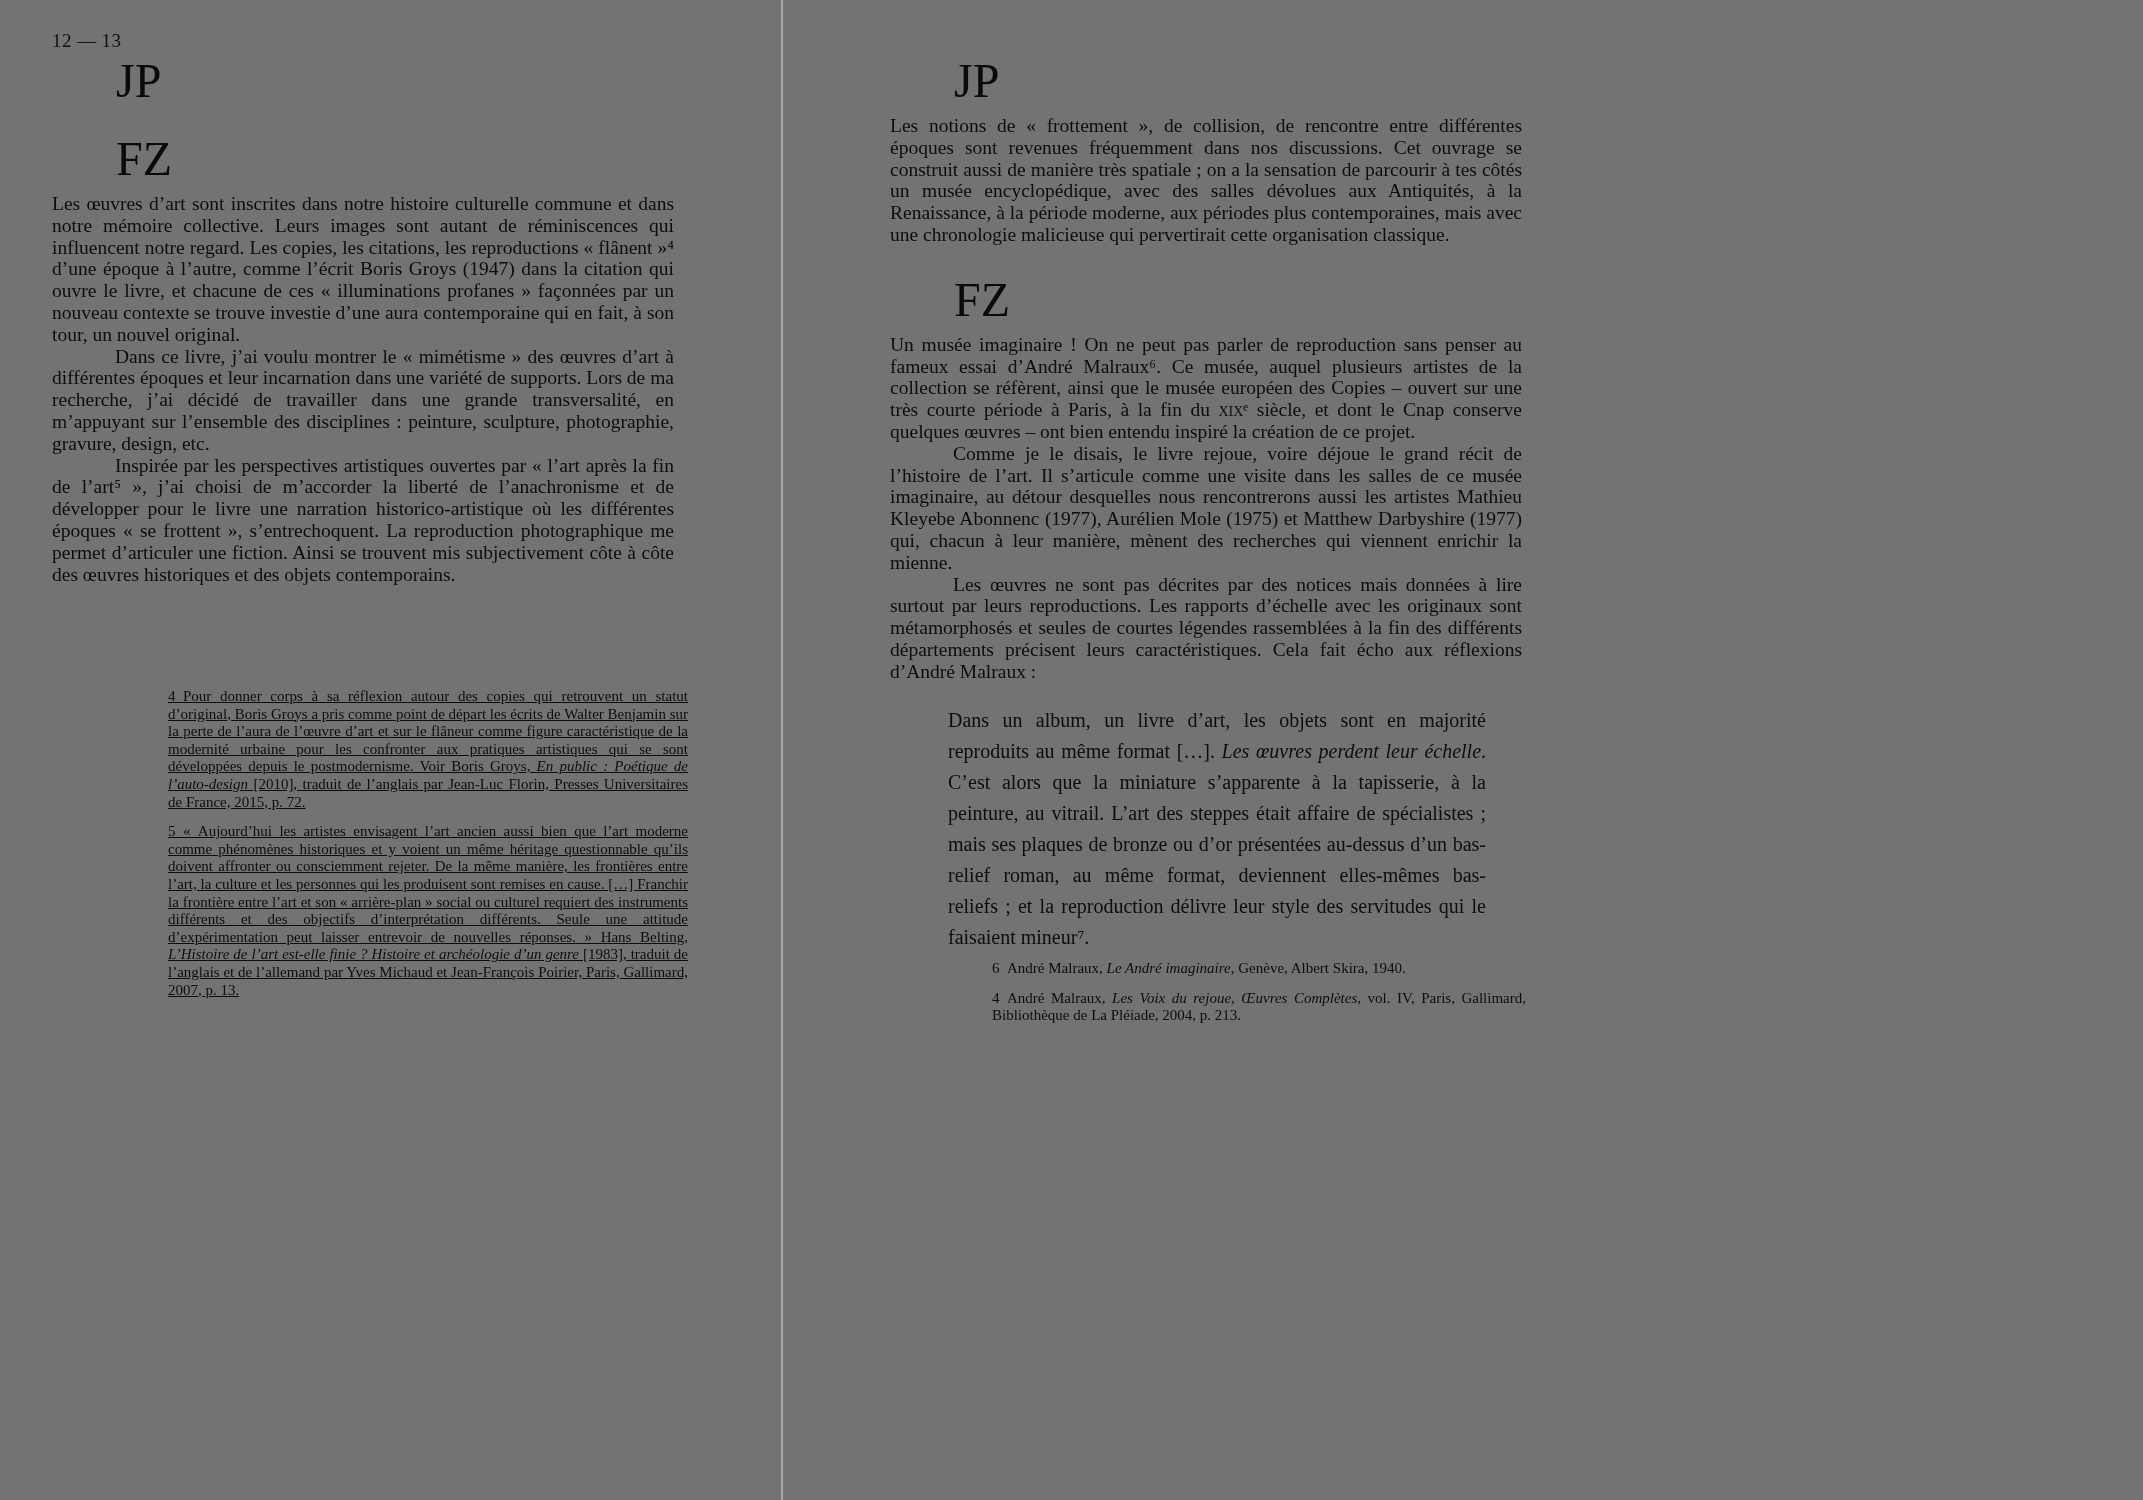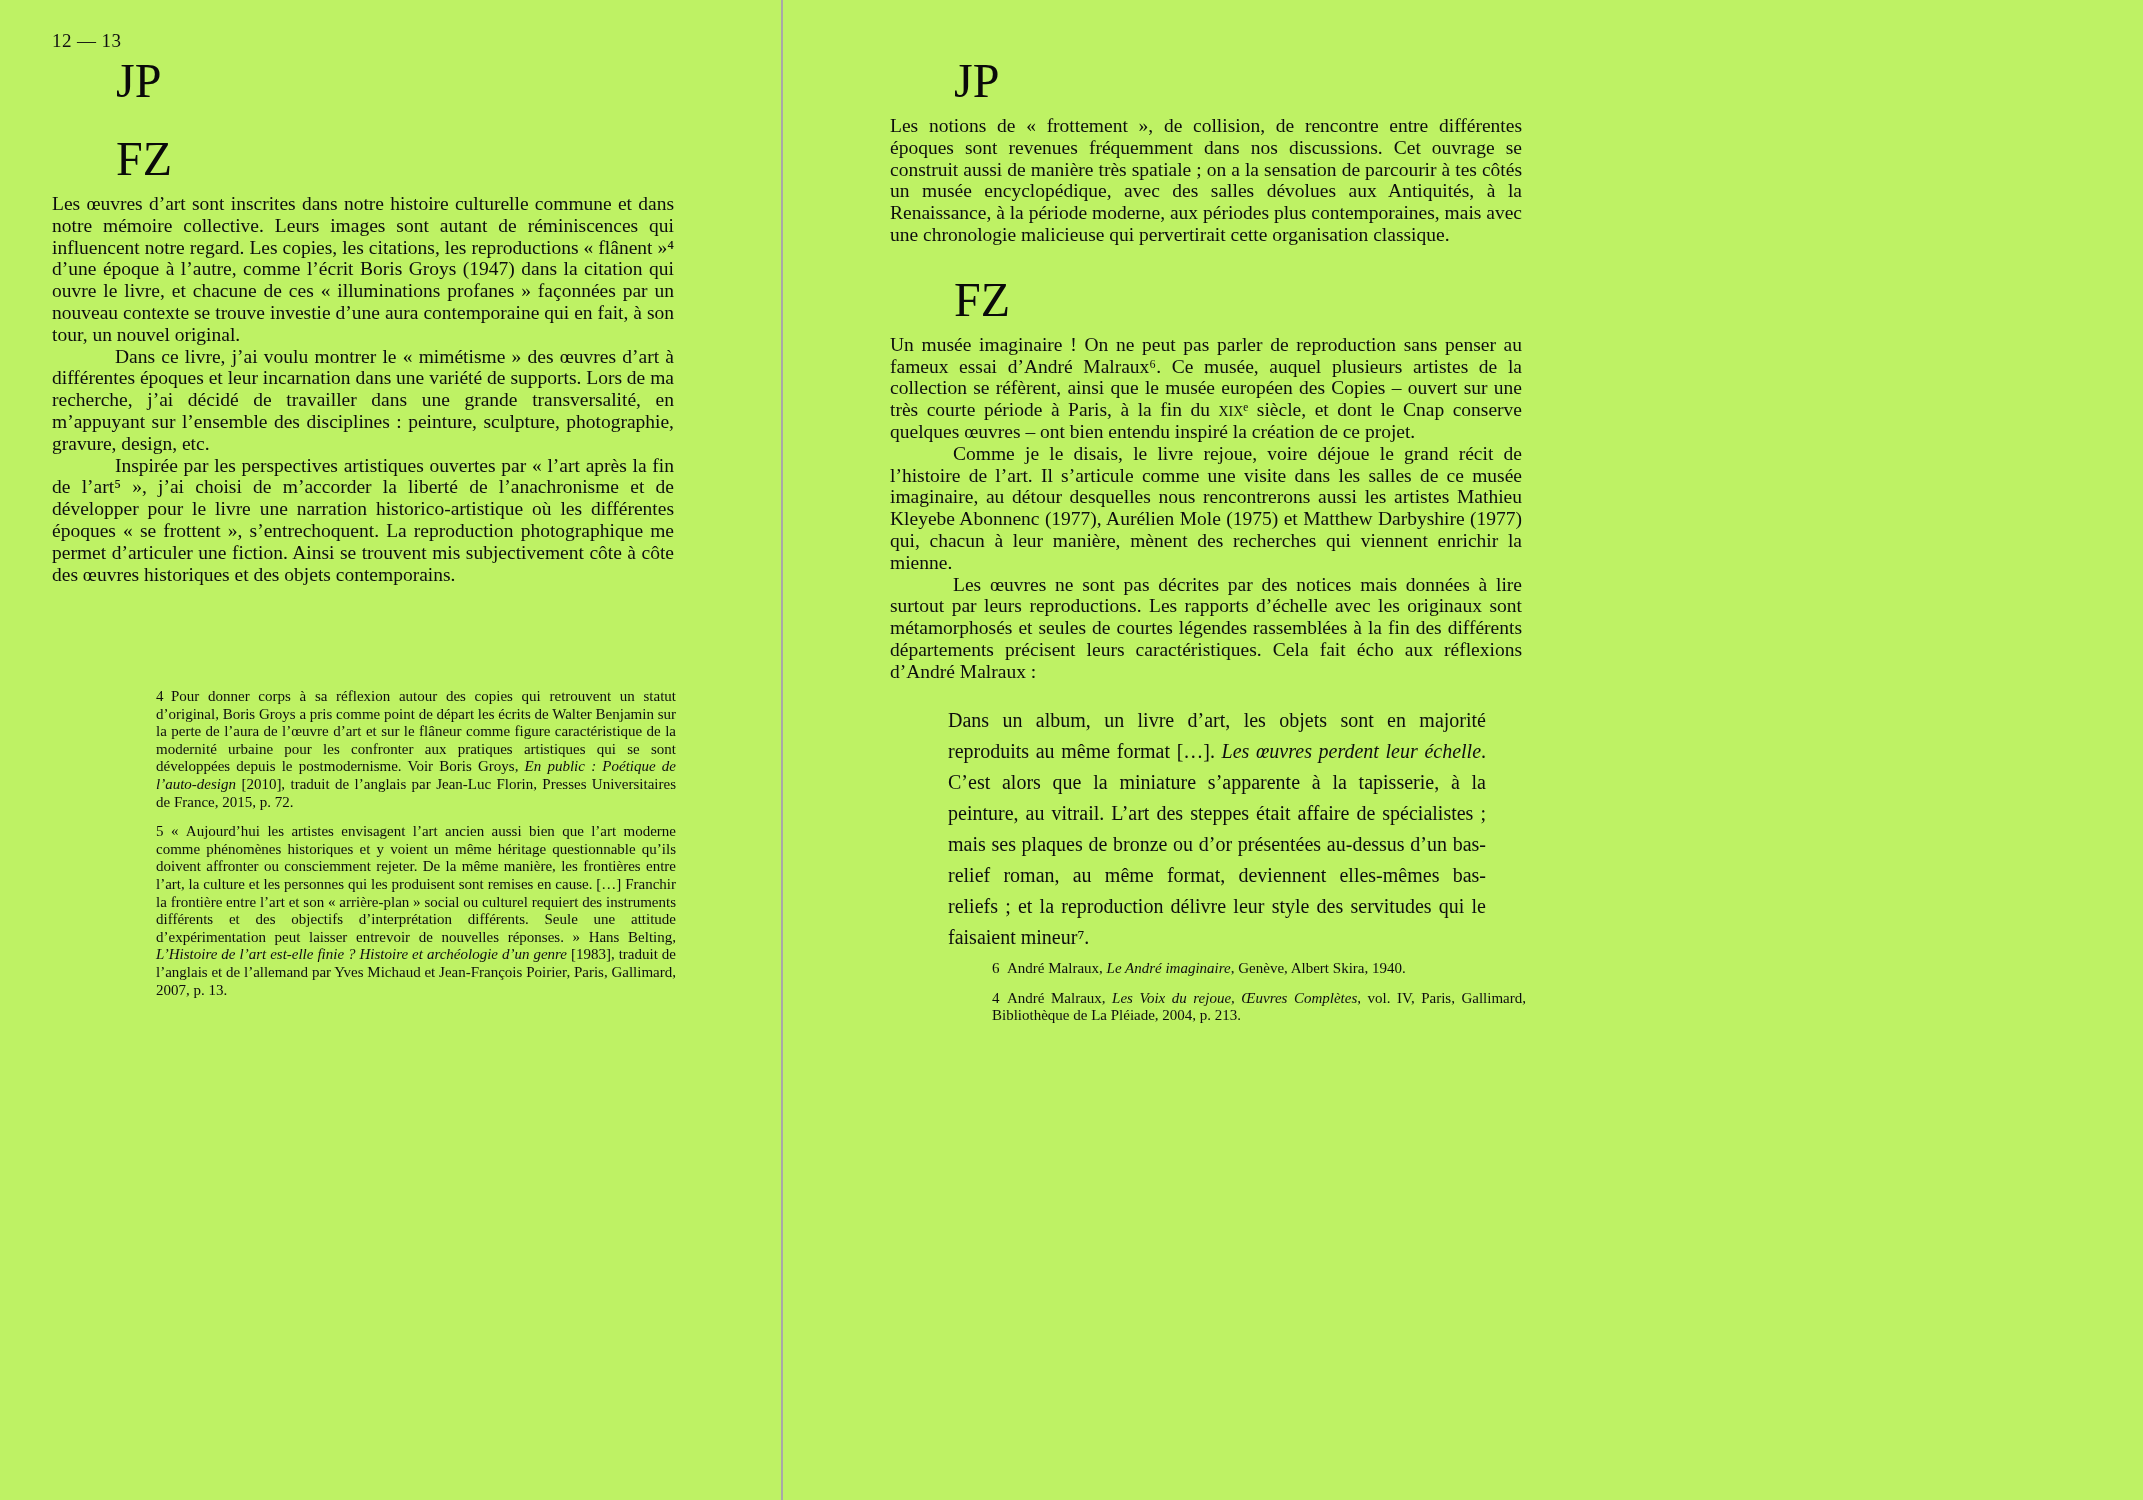--- a/index.html
+++ b/index.html
@@ -3,42 +3,42 @@
 <meta charset="utf-8">
 <title>Document</title>
 <style>
   * { margin:0; padding:0; box-sizing:border-box; }
   html, body { background:#ffffff; }
   body {
     width:2143px; height:1500px; position:relative; overflow:hidden;
     font-family:"Liberation Serif","DejaVu Serif",serif;
     color:#0d0d0d;
   }
-  .spread { position:absolute; inset:0; background:#bef264; }
+  .spread { position:absolute; inset:0; background:#737373; }
 
   .page { position:absolute; top:0; height:1500px; }
   .page-left  { left:0;   width:781px; }
   .page-right { left:783px; width:1360px; }
 
   .gutter-divider {
     position:absolute; left:781px; top:0; width:2px; height:1500px;
     background:#a8a8a8;
   }
 
   .folio {
     position:absolute; left:52px; top:30px;
     font-size:19px; letter-spacing:0.4px; color:#111;
   }
 
   .main-col { position:absolute; }
   .page-left  .main-col { left:52px;  top:57px; width:622px; }
   .page-right .main-col { left:107px; top:57px; width:632px; }
 
   .footnotes { position:absolute; }
-  .page-left  .footnotes { left:156px; top:688px; width:520px; }
+  .page-left  .footnotes { left:168px; top:688px; width:520px;text-decoration:underline; }
   .page-right .footnotes { left:209px; top:960px; width:534px; }
 
   .speaker {
     font-family:Liberation Serif, serif;
     font-weight:400; font-size:48px; line-height:1;
     margin:0 0 10px 64px; color:#0a0a0a;
   }
   .speaker.fz-head { margin-top:30px; }
 
   .body {

